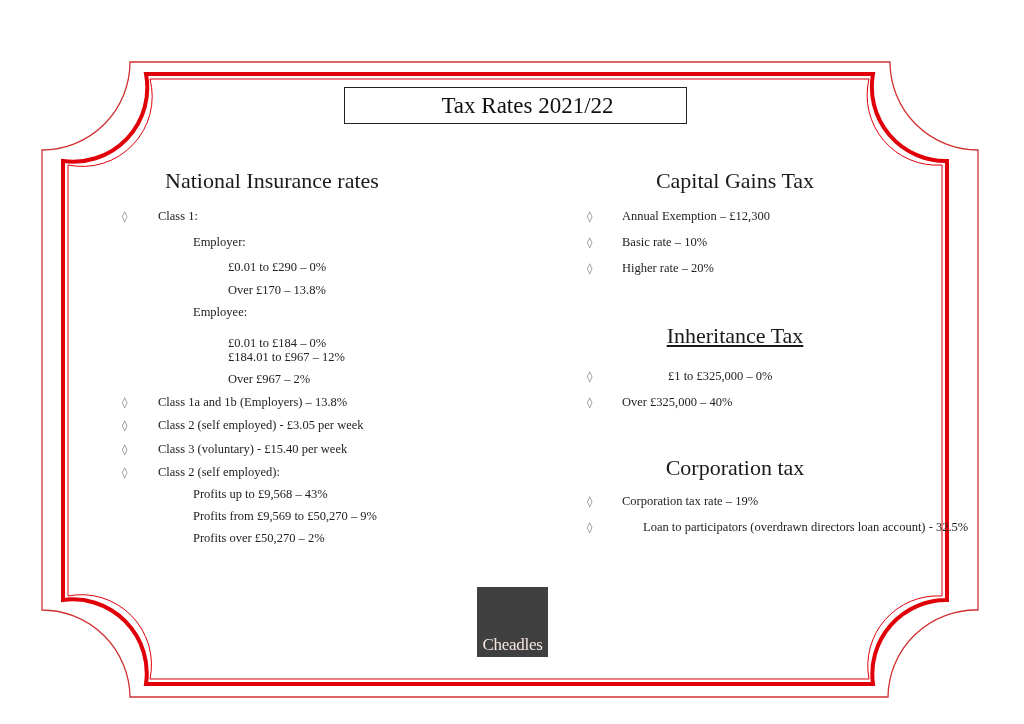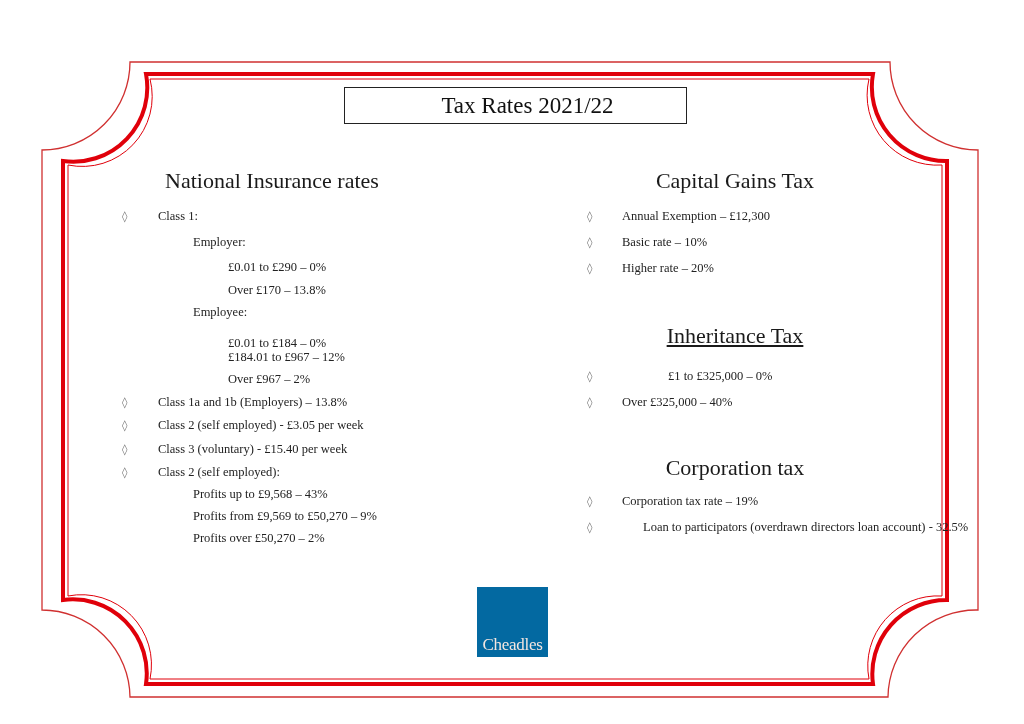--- a/index.html
+++ b/index.html
@@ -25,21 +25,21 @@
     position: absolute; font-size: 12.5px; color: #222; white-space: nowrap;
   }
   .bullet {
     position: absolute; font-size: 11px; color: #777;
     font-family: "DejaVu Sans", sans-serif;
   }
   .wrap { white-space: normal; width: 330px; line-height: 17px; }
 
   .logo {
     position: absolute; left: 477px; top: 587px; width: 71px; height: 70px;
-    background: #0369a1;
+    background: #404040;
     display: flex; align-items: flex-end; justify-content: center;
   }
   .logo span {
     color: #f4e6e0; font-size: 17px; letter-spacing: -0.3px; margin-bottom: 2px;
   }
 </style>
 </head>
 <body>
 
 <svg id="frame" viewBox="0 0 1024 724" xmlns="http://www.w3.org/2000/svg">

